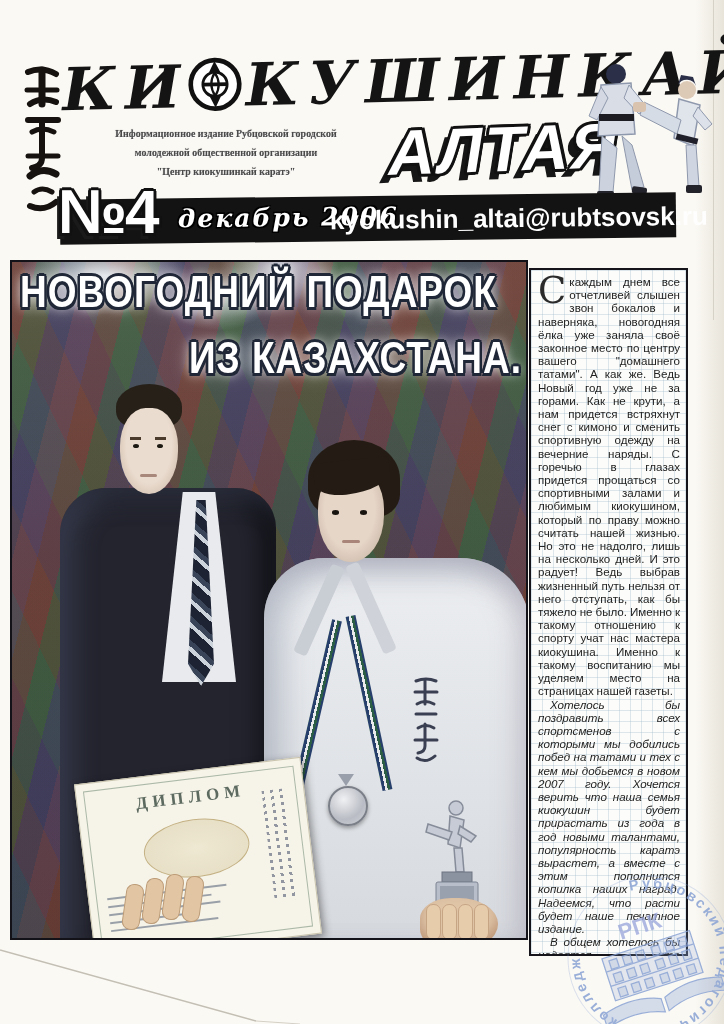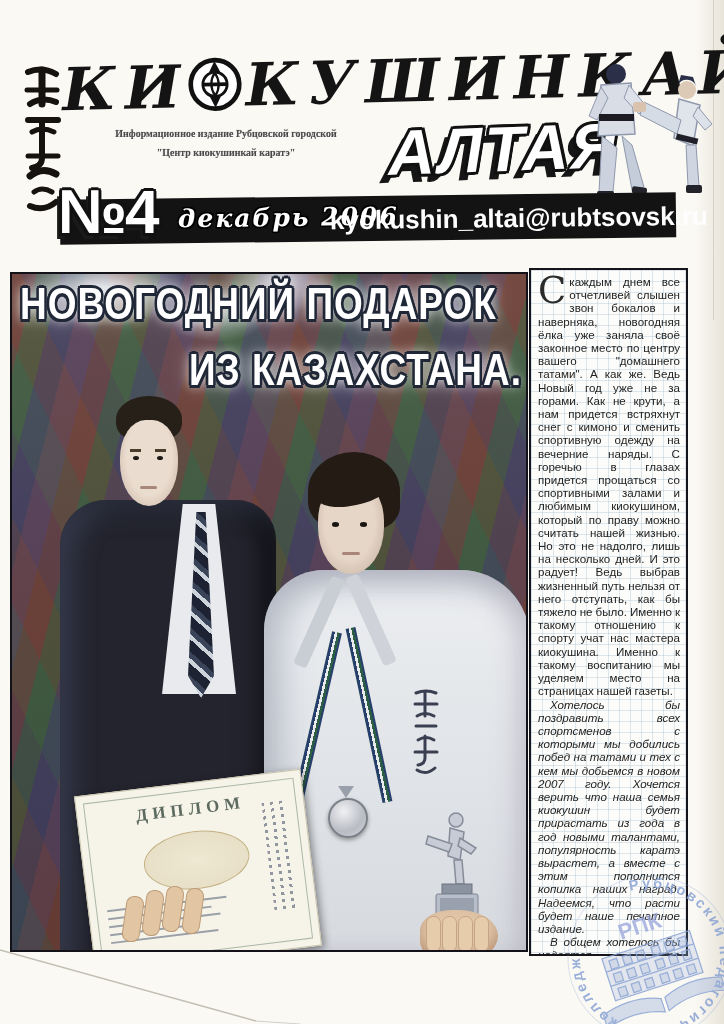--- a/index.html
+++ b/index.html
@@ -34,21 +34,21 @@
              2.5px 2.5px 0 #111,0 -3px 0 #111,0 3px 0 #111,-3px 0 0 #111,3px 0 0 #111,
              -5px 6px 0 #1a1a1a;z-index:3;}
   .issue-date{position:absolute;left:178px;top:203px;font-family:"DejaVu Serif",serif;
               font-style:italic;font-weight:bold;font-size:25px;color:#fff;letter-spacing:2px;
               text-shadow:-1.5px -1.5px 0 #000,1.5px -1.5px 0 #000,-1.5px 1.5px 0 #000,
                1.5px 1.5px 0 #000;z-index:3;transform:rotate(-0.7deg);}
   .issue-email{position:absolute;left:330px;top:203px;font-family:"Liberation Sans",sans-serif;
                font-weight:bold;font-size:26px;color:#fefefe;z-index:3;transform:rotate(-0.7deg);}
 
   
-  .photo{position:absolute;left:10px;top:272px;width:518px;height:680px;border:2px solid #121218;
+  .photo{position:absolute;left:10px;top:260px;width:518px;height:680px;border:2px solid #121218;
          box-sizing:border-box;overflow:hidden;
          background:
           radial-gradient(ellipse 130px 60px at 18% 2%,rgba(226,232,238,.95),transparent 65%),
           radial-gradient(ellipse 100px 55px at 52% 1%,rgba(230,234,240,.85),transparent 60%),
           radial-gradient(ellipse 70px 40px at 40% 6%,rgba(210,216,224,.6),transparent 70%),
           repeating-linear-gradient(104deg,rgba(158,52,52,.26) 0 24px,rgba(52,116,60,.26) 24px 48px,
             rgba(54,54,148,.24) 48px 72px,rgba(136,60,136,.22) 72px 96px),
           repeating-linear-gradient(64deg,rgba(46,128,92,.18) 0 38px,rgba(146,66,44,.2) 38px 76px,
             rgba(64,56,136,.18) 76px 114px),
           linear-gradient(180deg,#5a554c,#4a463e 42%,#3f3c35 100%);}
@@ -181,20 +181,21 @@
           <path d="M30 5 L24 17 L36 17 Z" fill="#111"></path>
           <path d="M30 55 L24 43 L36 43 Z" fill="#111"></path>
           <circle cx="30" cy="30" r="13" fill="none" stroke="#111" stroke-width="3"></circle>
           <path d="M17.5 30 H42.5" stroke="#111" stroke-width="4"></path>
           <path d="M30 17.5 q-8 12.5 0 25 M30 17.5 q8 12.5 0 25" fill="none" stroke="#111" stroke-width="2.4"></path>
         </svg></span><span class="title-word">КУШИНКАЙ</span>
     </div>
 
     <div class="subtitle">
       <div>Информационное издание Рубцовской городской</div>
+      <div>молодежной общественной организации</div>
       <div>"Центр киокушинкай каратэ"</div>
     </div>
 
     <div class="brand2">АЛТАЯ</div>
 
     <svg class="fighters" width="132" height="152" viewBox="0 0 132 152">
       <g>
         <circle cx="30" cy="22" r="10" fill="#2b3048"></circle>
         <path d="M15 33 L45 31 L49 82 L12 84 Z" fill="#d9dde6" stroke="#8f99ad" stroke-width="1.5"></path>
         <path d="M15 35 L3 64 L11 68 L22 46 Z" fill="#d3d8e2" stroke="#8f99ad" stroke-width="1"></path>

